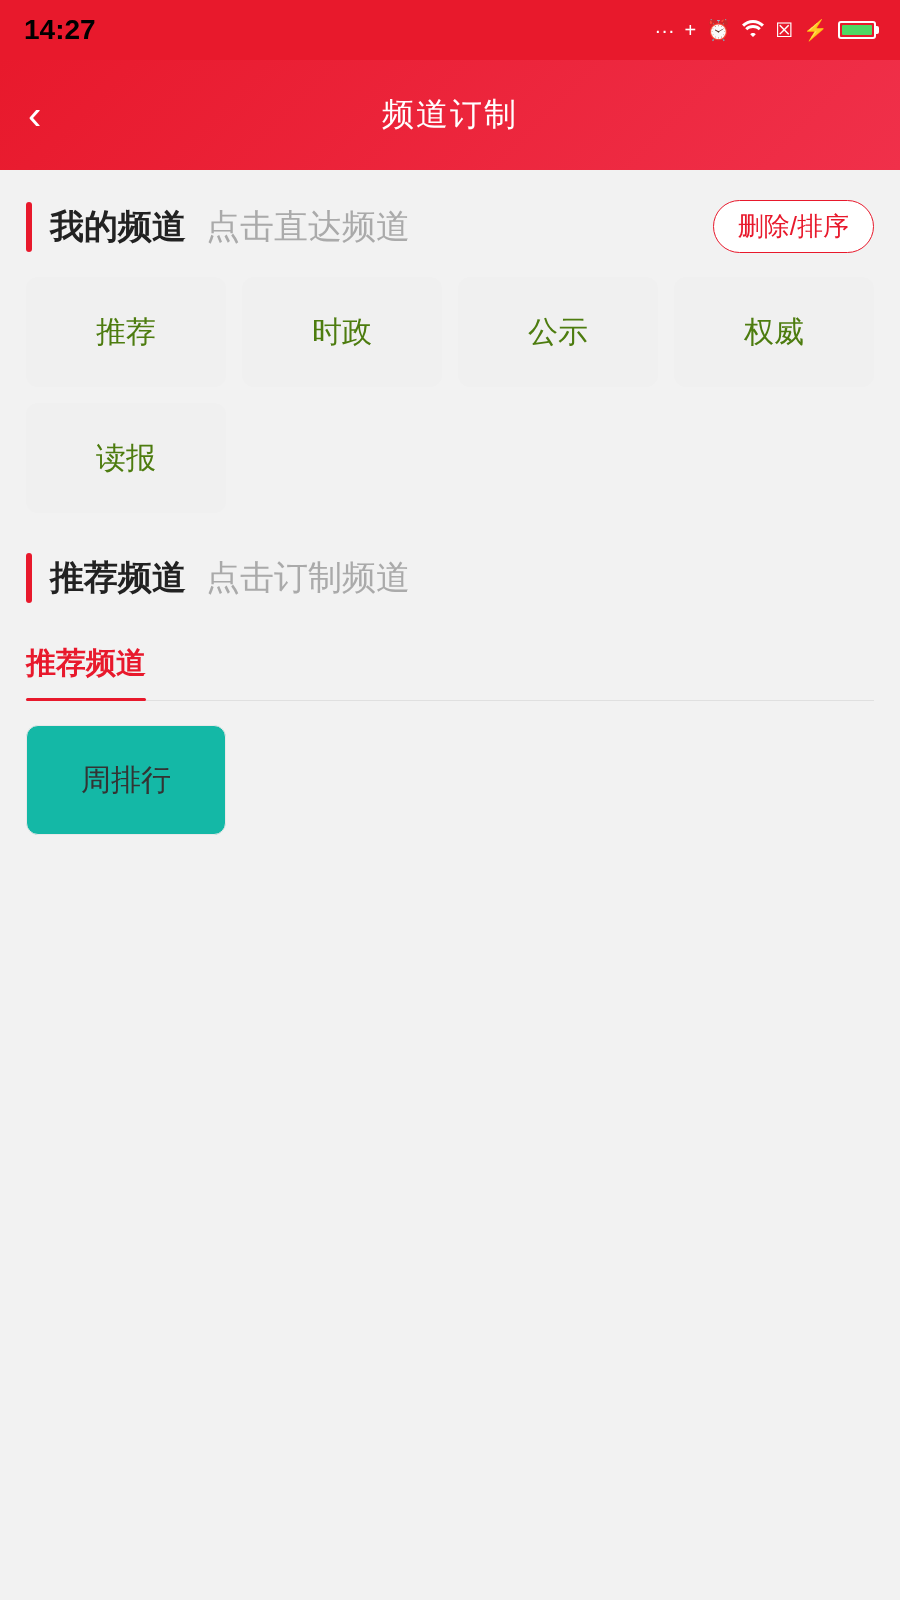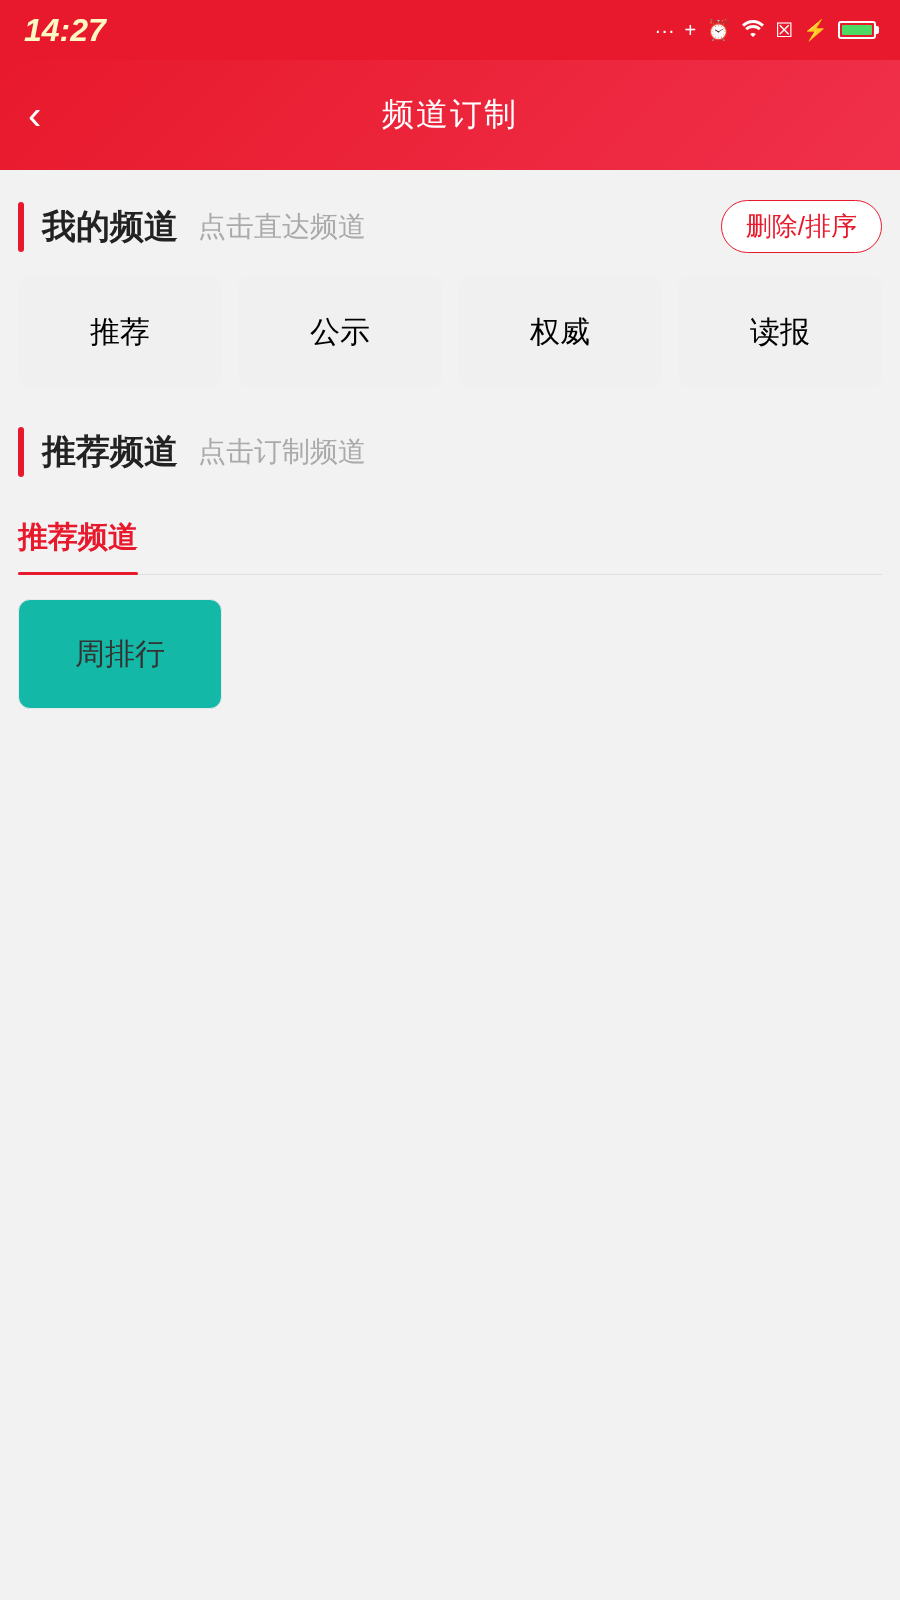--- a/index.html
+++ b/index.html
@@ -18,24 +18,23 @@
     .status-bar {
       width: 100%;
       height: 60px;
       background: #e8192c;
       display: flex;
       align-items: center;
       justify-content: space-between;
       padding: 0 24px;
     }
     .status-time {
-      color: #fef9c3;
-      font-size: 32px;
+      color: #000000;
+      font-size: 28px;
       font-weight: 600;
-      font-style: italic;
     }
     .status-icons {
       display: flex;
       align-items: center;
       gap: 10px;
     }
     .status-icon {
       color: white;
       font-size: 20px;
     }
@@ -89,21 +88,21 @@
     }
     .header-title {
       color: white;
       font-size: 32px;
       font-weight: 500;
       letter-spacing: 2px;
     }
 
     
     .content {
-      padding: 30px 18px;
+      padding: 30px 26px;
       background: #f2f2f2;
       min-height: calc(1600px - 170px);
     }
 
     
     .section {
       margin-bottom: 40px;
     }
 
     .section-header {
@@ -119,21 +118,21 @@
       margin-right: 18px;
       flex-shrink: 0;
     }
     .section-title {
       font-size: 34px;
       font-weight: 700;
       color: #222;
       margin-right: 20px;
     }
     .section-subtitle {
-      font-size: 28px;
+      font-size: 34px;
       color: #aaa;
     }
     .section-action {
       margin-left: auto;
     }
     .delete-sort-btn {
       border: 1.5px solid #e8192c;
       color: #e8192c;
       background: white;
       border-radius: 30px;
@@ -149,21 +148,21 @@
       gap: 16px;
     }
     .channel-item {
       background: #f0f0f0;
       border-radius: 12px;
       height: 110px;
       display: flex;
       align-items: center;
       justify-content: center;
       font-size: 30px;
-      color: #000000;
+      color: #4d7c0f;
       cursor: pointer;
       font-weight: 400;
     }
 
     
     .recommended-section {
       margin-top: 22px;
     }
 
     
@@ -250,20 +249,23 @@
       <div class="section-action">
         <button class="delete-sort-btn">删除/排序</button>
       </div>
     </div>
 
     <div class="channel-grid">
       <div class="channel-item">
         <span>推荐</span>
       </div>
       <div class="channel-item">
+        <span>时政</span>
+      </div>
+      <div class="channel-item">
         <span>公示</span>
       </div>
       <div class="channel-item">
         <span>权威</span>
       </div>
       <div class="channel-item">
         <span>读报</span>
       </div>
     </div>
   </div>

